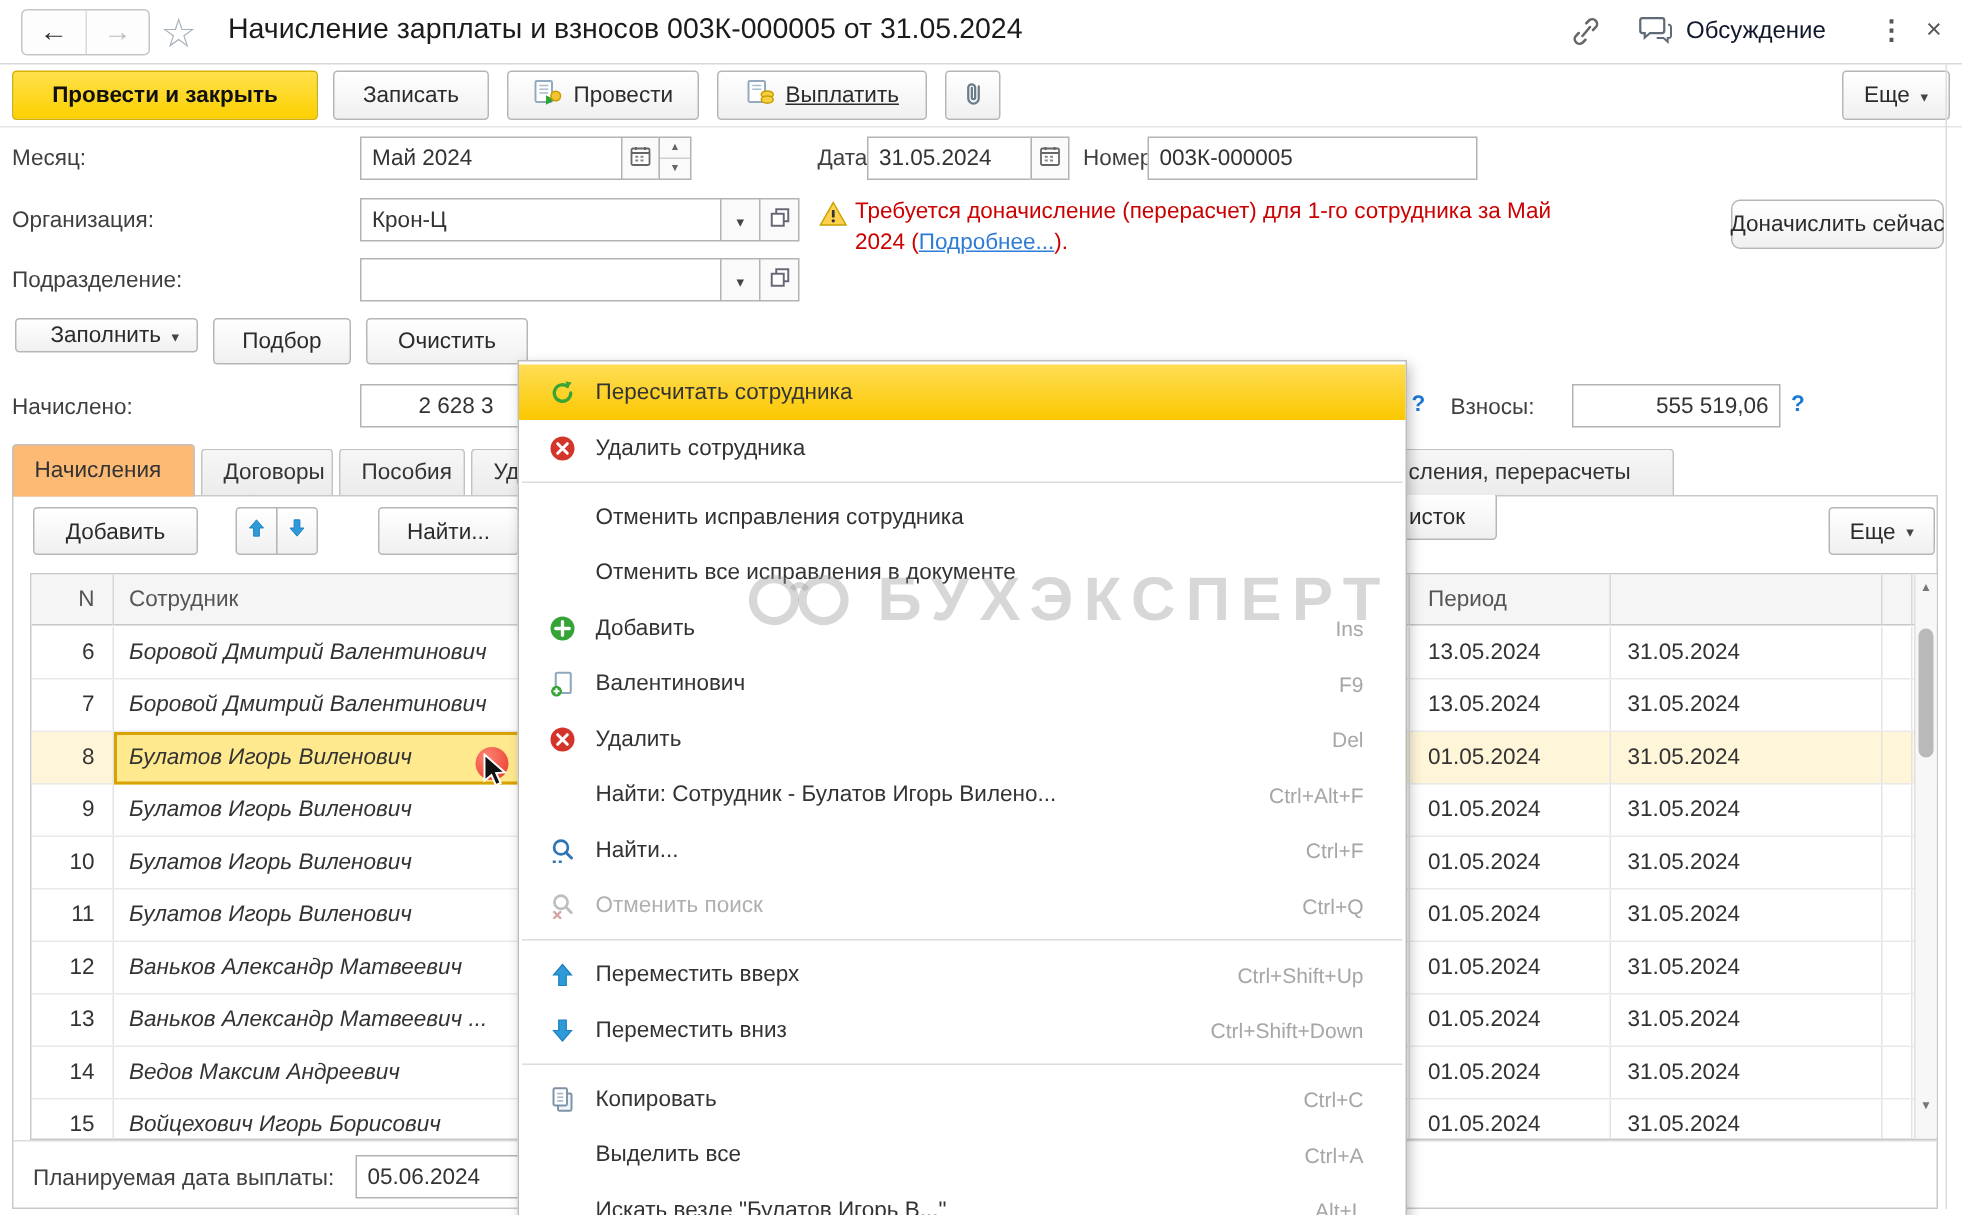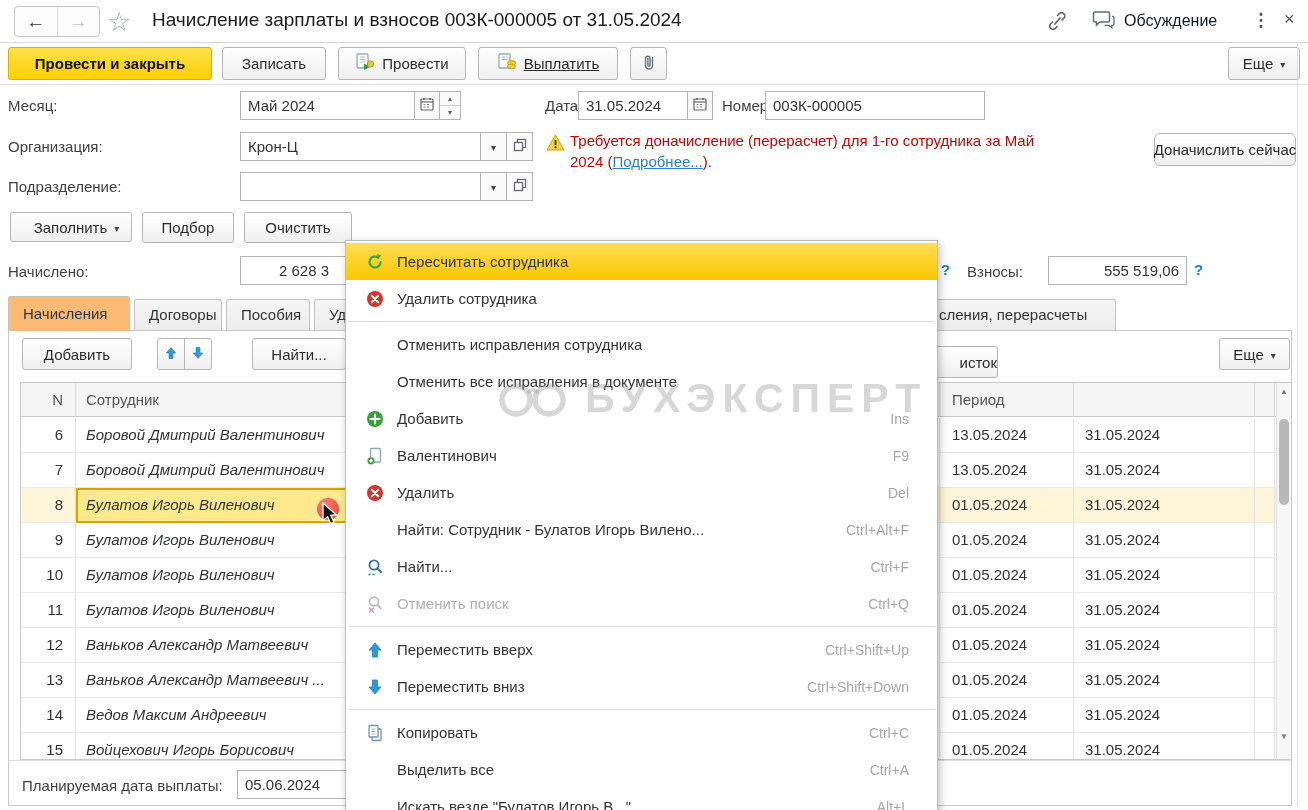--- a/index.html
+++ b/index.html
@@ -243,21 +243,21 @@
   <div class="fieldbtn" style="left:480px;top:172px;width:27px;">
     <span class="caret">▾</span>
   </div>
   <div class="fieldbtn" style="left:506px;top:172px;width:27px;">
     <span><svg width="14" height="14" viewBox="0 0 14 14">
           <rect x="4.5" y="1.5" width="8" height="8" fill="#fff" stroke="#667" stroke-width="1.3"></rect>
           <rect x="1.5" y="4.5" width="8" height="8" fill="#fff" stroke="#667" stroke-width="1.3"></rect>
         </svg></span>
   </div>
 
-  <div class="btn" style="left:10px;top:212px;width:122px;height:30px;padding-left:11px;">
+  <div class="btn" style="left:10px;top:212px;width:122px;height:23px;padding-left:11px;">
     <span>Заполнить</span>
     <span class="caret">▾</span>
   </div>
   <div class="btn" style="left:142px;top:212px;width:92px;height:31px;">
     <span>Подбор</span>
   </div>
   <div class="btn" style="left:244px;top:212px;width:108px;height:31px;">
     <span>Очистить</span>
   </div>
 
@@ -288,21 +288,21 @@
         </svg></span>
   </div>
   <div class="btn" style="left:184px;top:338px;width:28px;height:32px;border-radius:0 3px 3px 0;">
     <span><svg width="14" height="14" viewBox="0 0 18 18">
           <path d="M9 16 L3 9 H6.5 V2 H11.5 V9 H15 Z" fill="#2e9ad8" stroke="#1c7fc0" stroke-width="0.8"></path>
         </svg></span>
   </div>
   <div class="btn" style="left:252px;top:338px;width:94px;height:32px;">
     <span>Найти...</span>
   </div>
-  <div class="btn" style="left:918px;top:346px;width:80px;height:32px;justify-content:flex-end;">
+  <div class="btn" style="left:918px;top:328px;width:80px;height:32px;">
     <span>исток</span>
   </div>
   <div class="btn" style="left:1219px;top:338px;width:71px;height:32px;">
     <span>Еще</span>
     <span class="caret">▾</span>
   </div>
 
   <div class="grid">
     <div class="ghead">
       <div class="hc" style="left:0;width:55px;text-align:right;padding-right:12px;border-right:1px solid #d8d8d8;">N</div>

